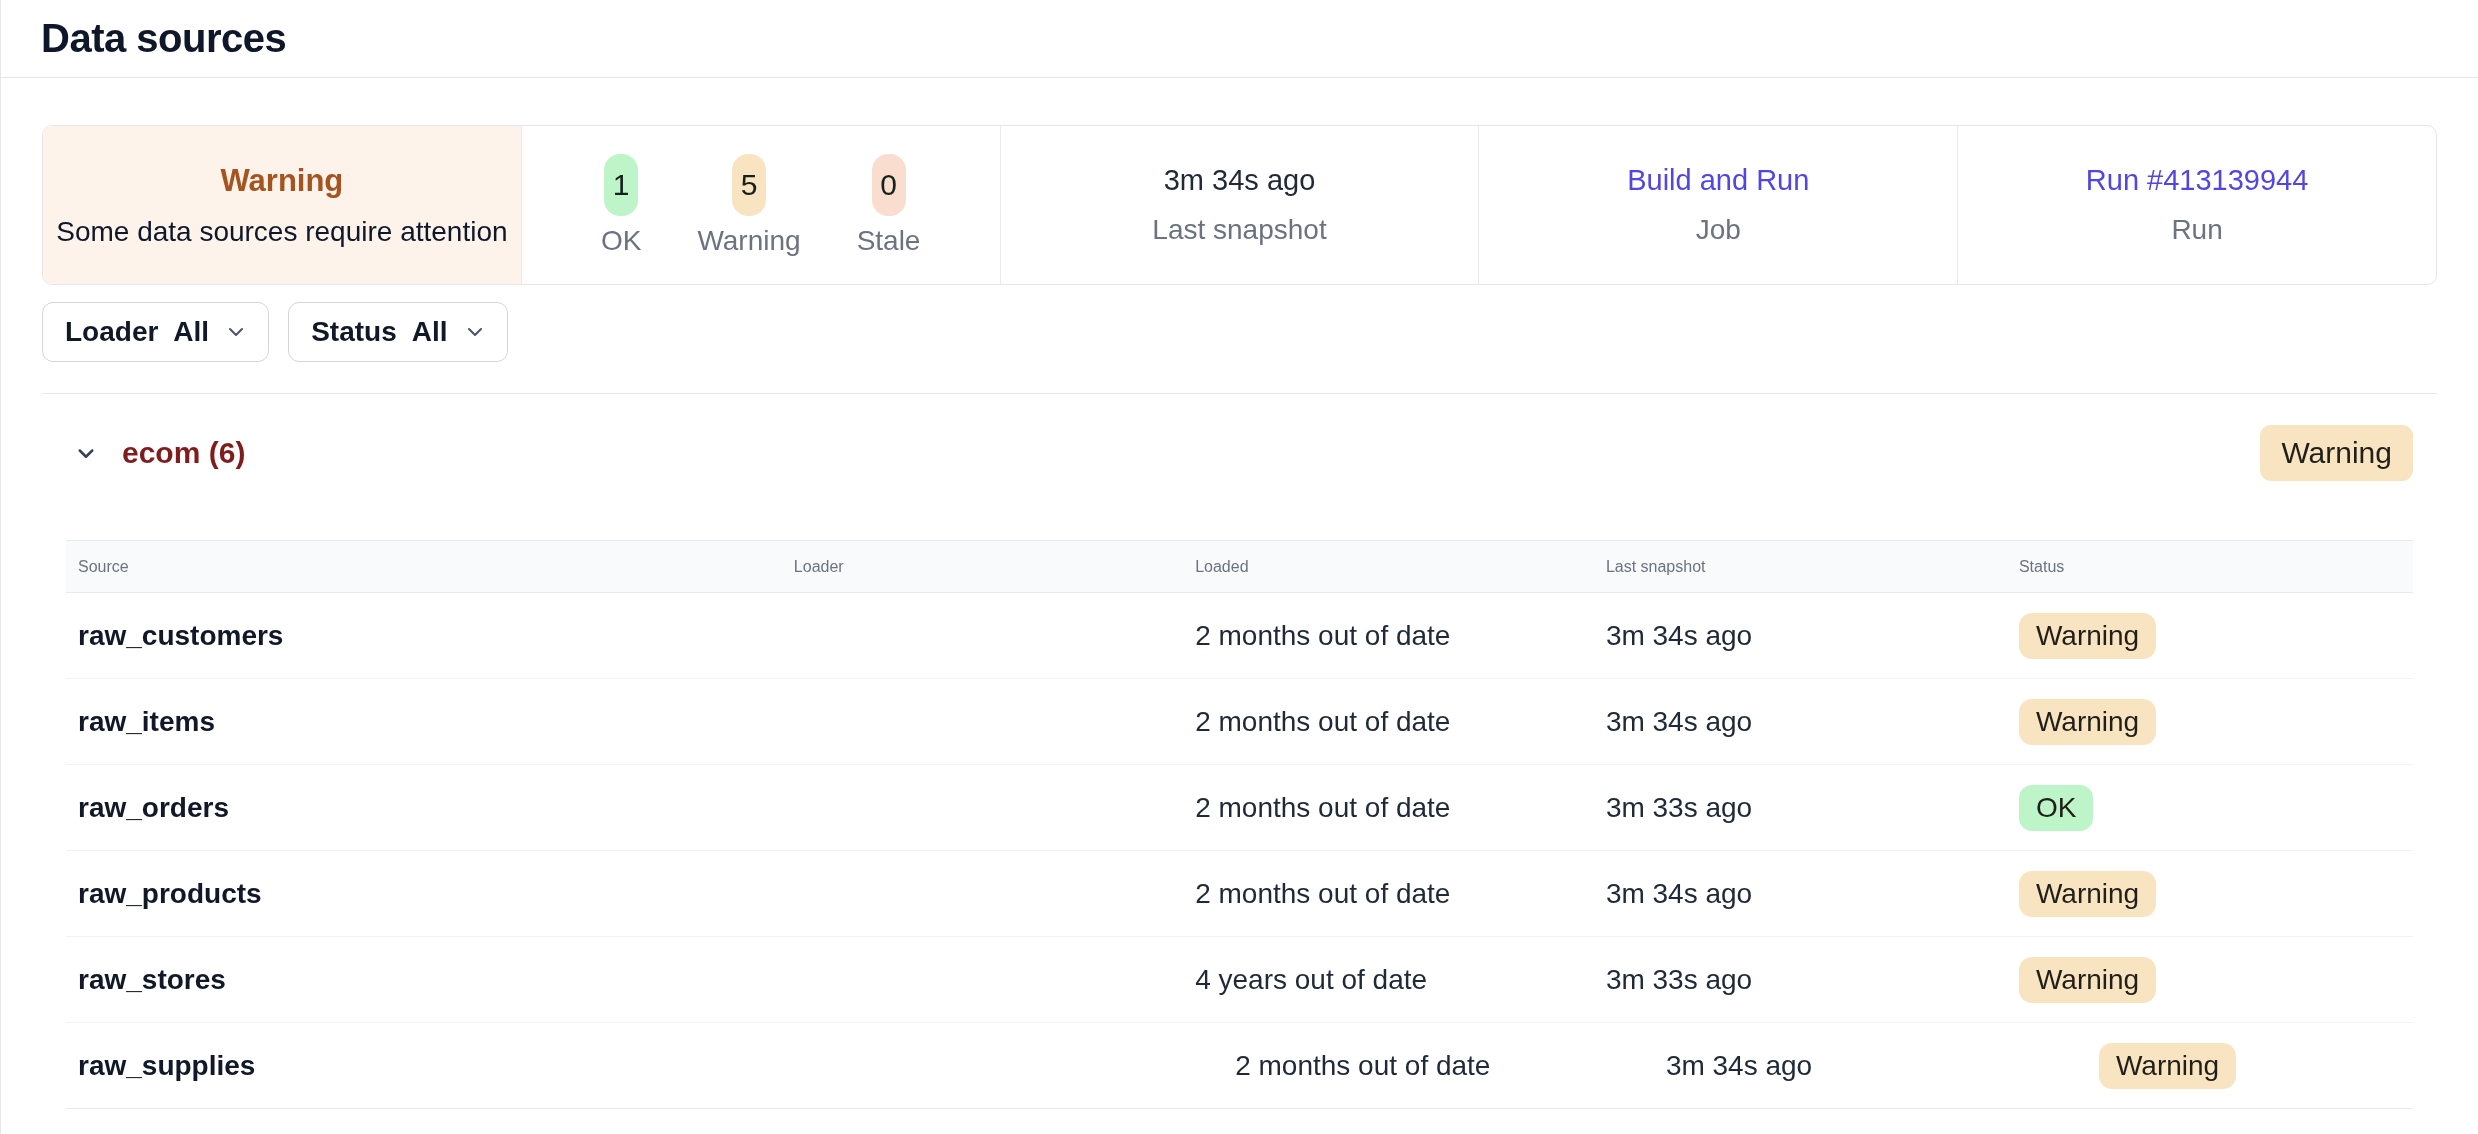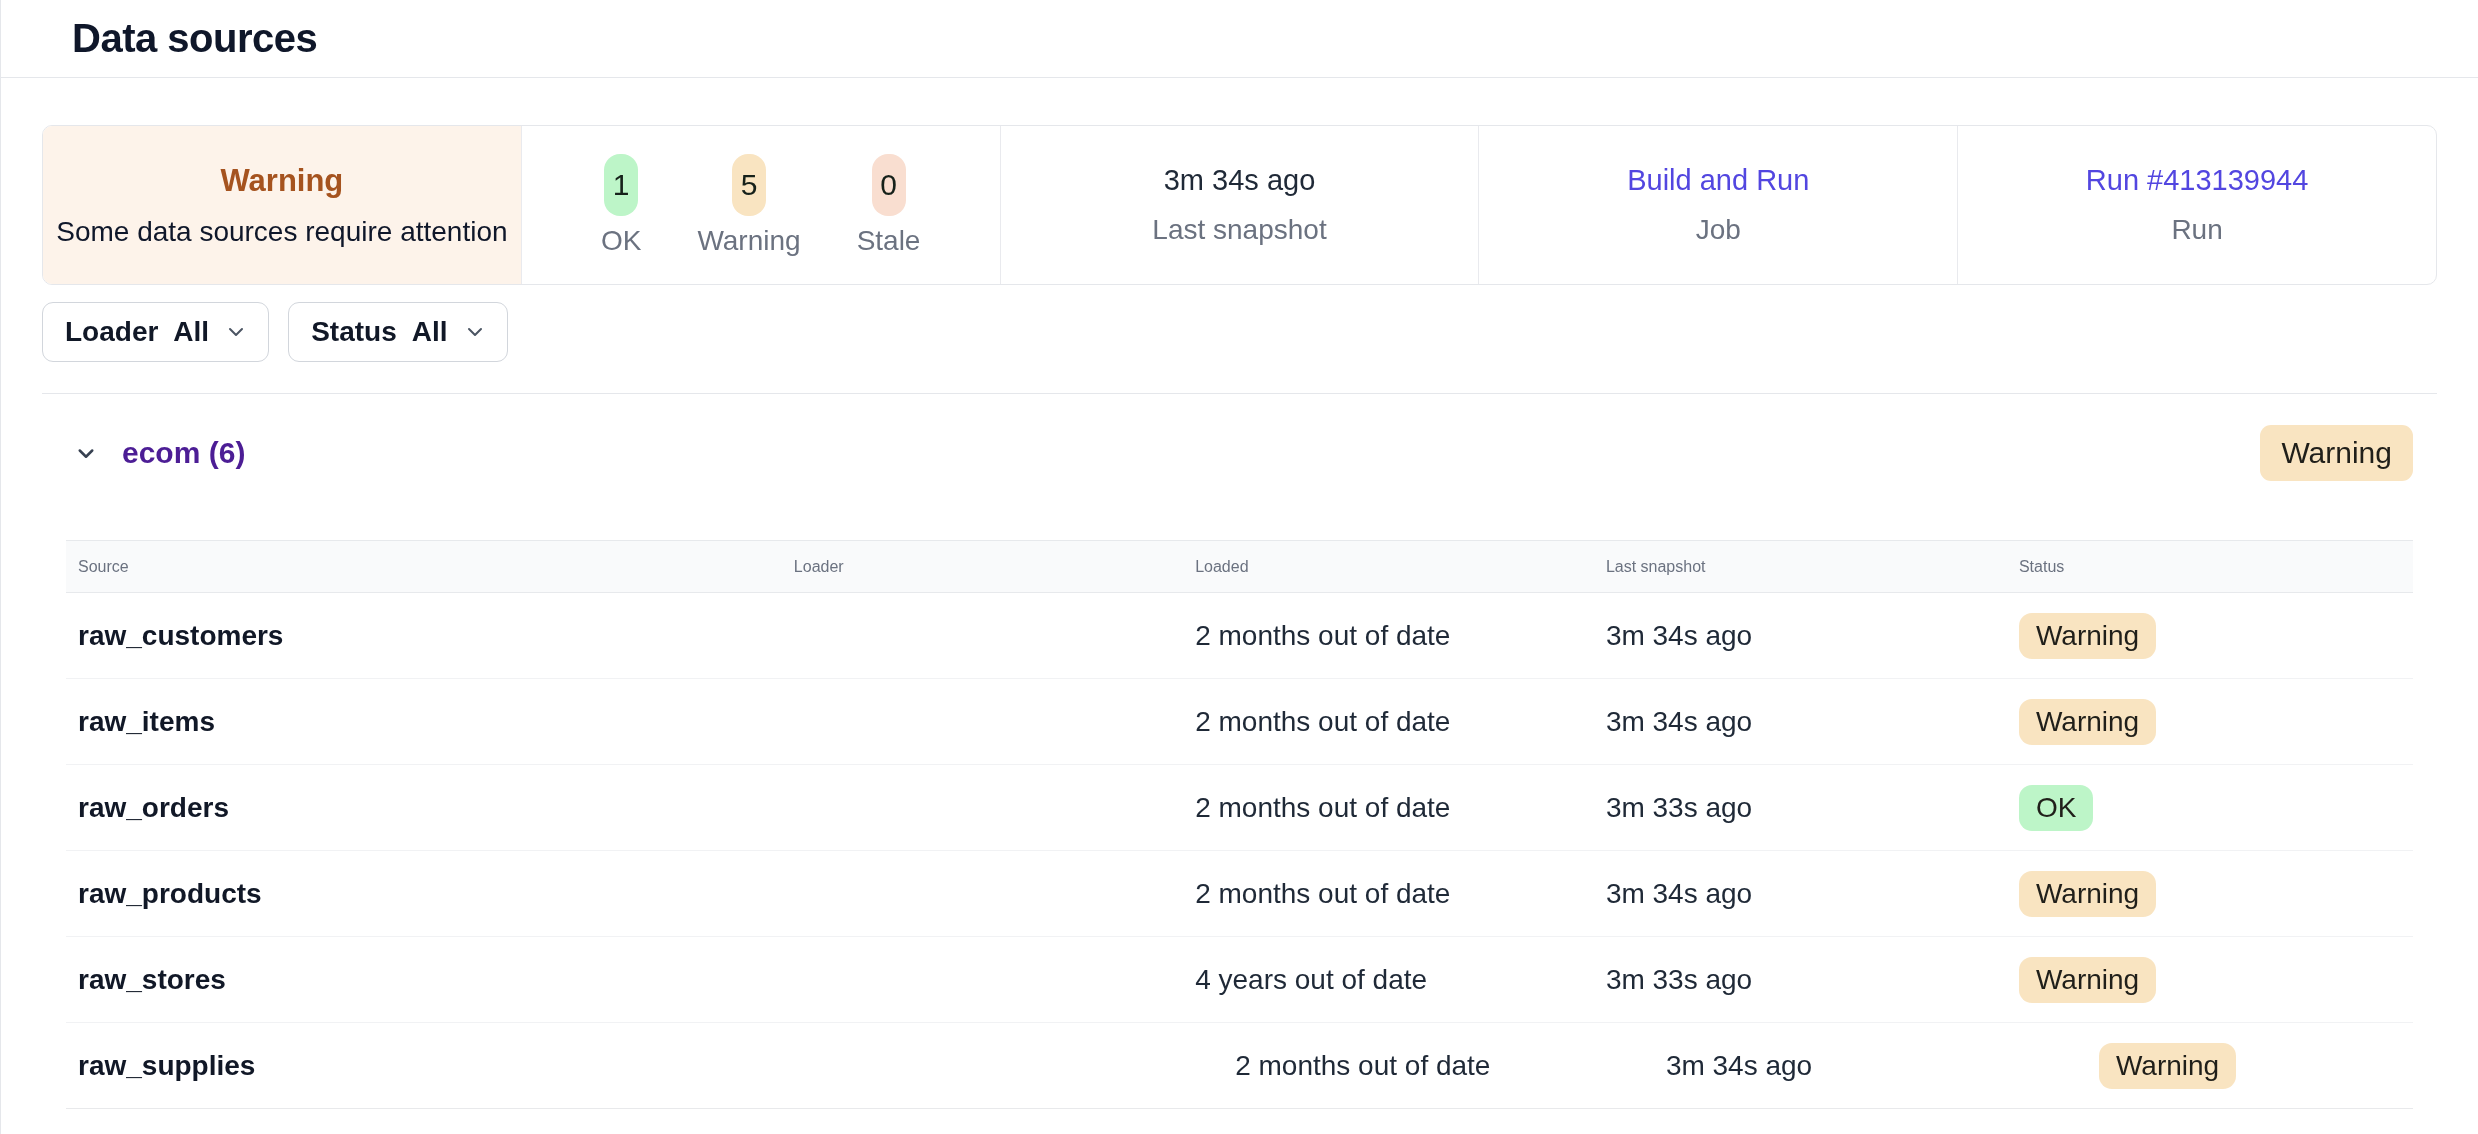--- a/index.html
+++ b/index.html
@@ -3,21 +3,21 @@
 <meta charset="utf-8">
 <style>
   * { margin:0; padding:0; box-sizing:border-box; }
   html,body { width:2478px; height:1134px; background:#ffffff; overflow:hidden;
               font-family:"Liberation Sans","DejaVu Sans",sans-serif; color:#111827; }
   body { border-left:1px solid #e5e7eb; }
 
   
   .page-header { height:78px; display:flex; align-items:center; padding:0 40px;
                  border-bottom:1px solid #e5e7eb; }
-  .page-title { font-size:40px; font-weight:700; letter-spacing:-0.5px; color:#0f172a;margin-left:31px; }
+  .page-title { font-size:40px; font-weight:700; letter-spacing:-0.5px; color:#0f172a; }
 
   .content { padding:0 41px; }
 
   
   .summary-bar { margin-top:47px; height:160px; display:flex;
                  border:1px solid #e5e7eb; border-radius:10px; background:#fff; }
   .summary-cell { flex:1 1 0; display:flex; flex-direction:column; align-items:center;
                   justify-content:center; gap:17px; }
   .summary-cell + .summary-cell { border-left:1px solid #e9eaee; }
   .cell-warnbox { background:var(--warning-card-bg); border-radius:9px 0 0 9px; }
@@ -40,21 +40,21 @@
                 gap:15px; border:1.5px solid #d2d6dc; border-radius:11px; background:#fff;
                 font-size:28px; font-weight:600; color:#111827; cursor:pointer; }
   .chev { width:24px; height:24px; flex:0 0 auto; }
 
   .rule { margin-top:31px; border-top:1px solid #e5e7eb; }
 
   
   .group-wrap { padding:0 24px; }
   .group-header { margin-top:30px; height:57px; display:flex; align-items:center; }
   .group-caret { width:30px; height:30px; margin-left:5px; cursor:pointer; }
-  .group-title { margin-left:21px; font-size:30px; font-weight:700; color:#4c1d95; }
+  .group-title { margin-left:21px; font-size:30px; font-weight:700; color:#7f1d1d; }
   .group-spacer { flex:1; }
 
   .badge { display:inline-flex; align-items:center; justify-content:center;
            border-radius:13px; font-weight:500; color:#201f1a; background:#eee; }
   .badge.warn { background:var(--warning-bg); }
   .badge.ok   { background:var(--ok-bg); }
   .group-badge { height:56px; padding:0 21px; font-size:30px; border-radius:11px; }
 
   
   .ds-table { margin-top:59px; }

